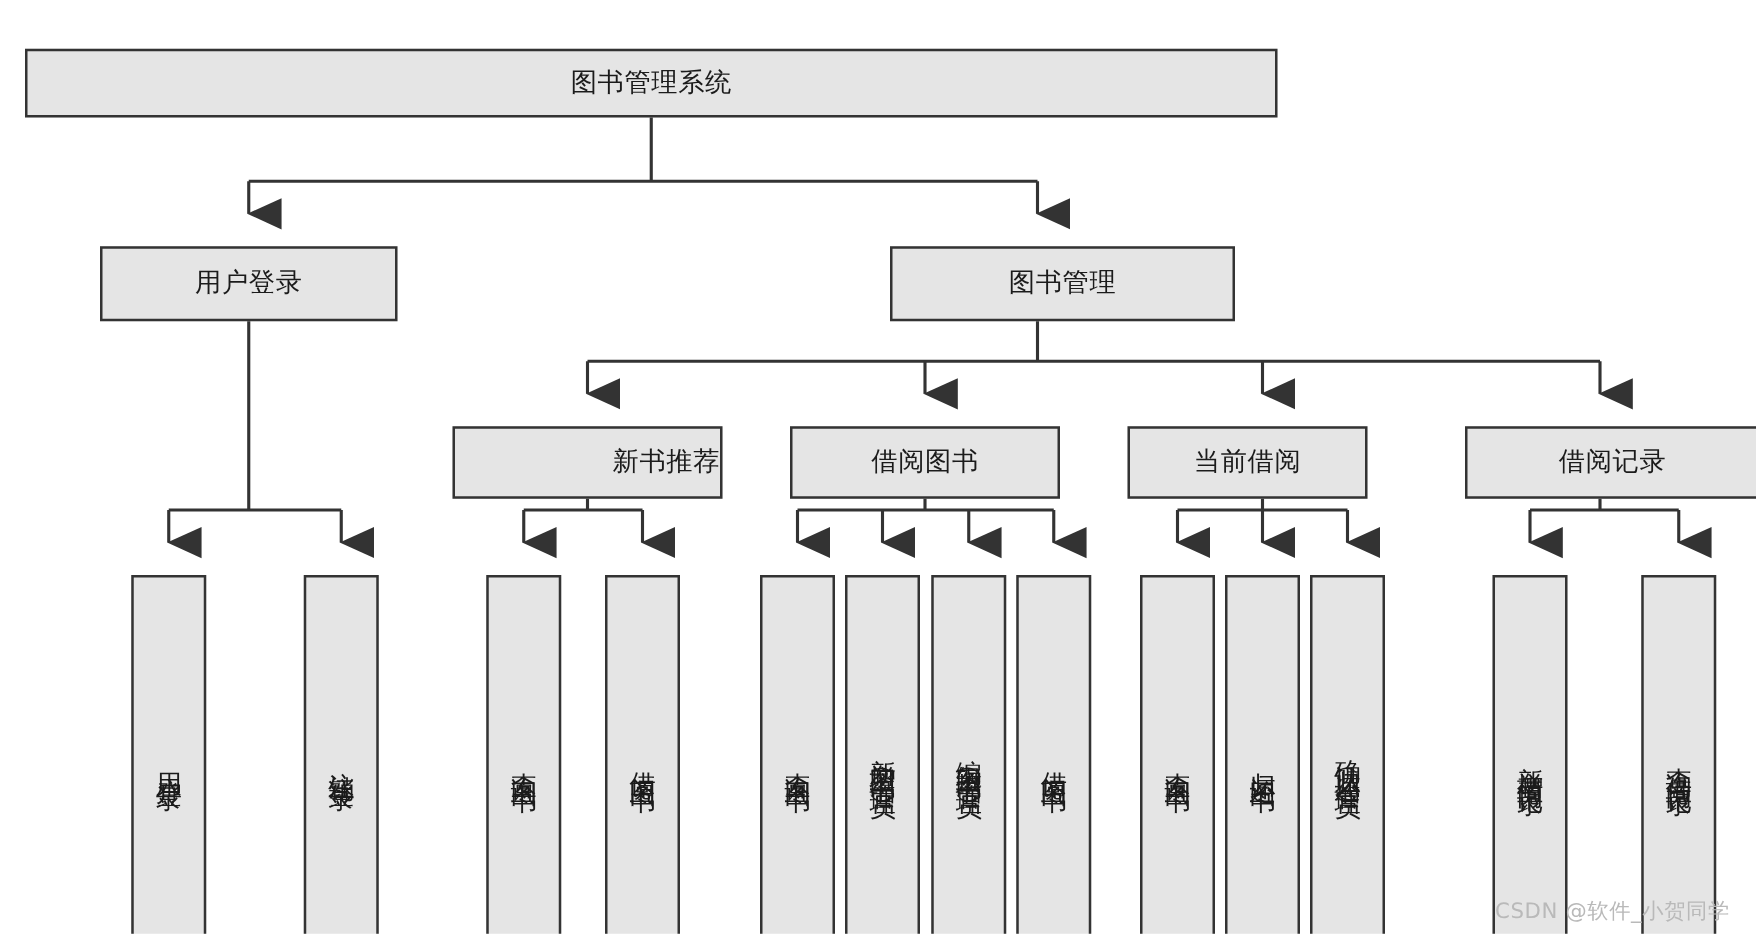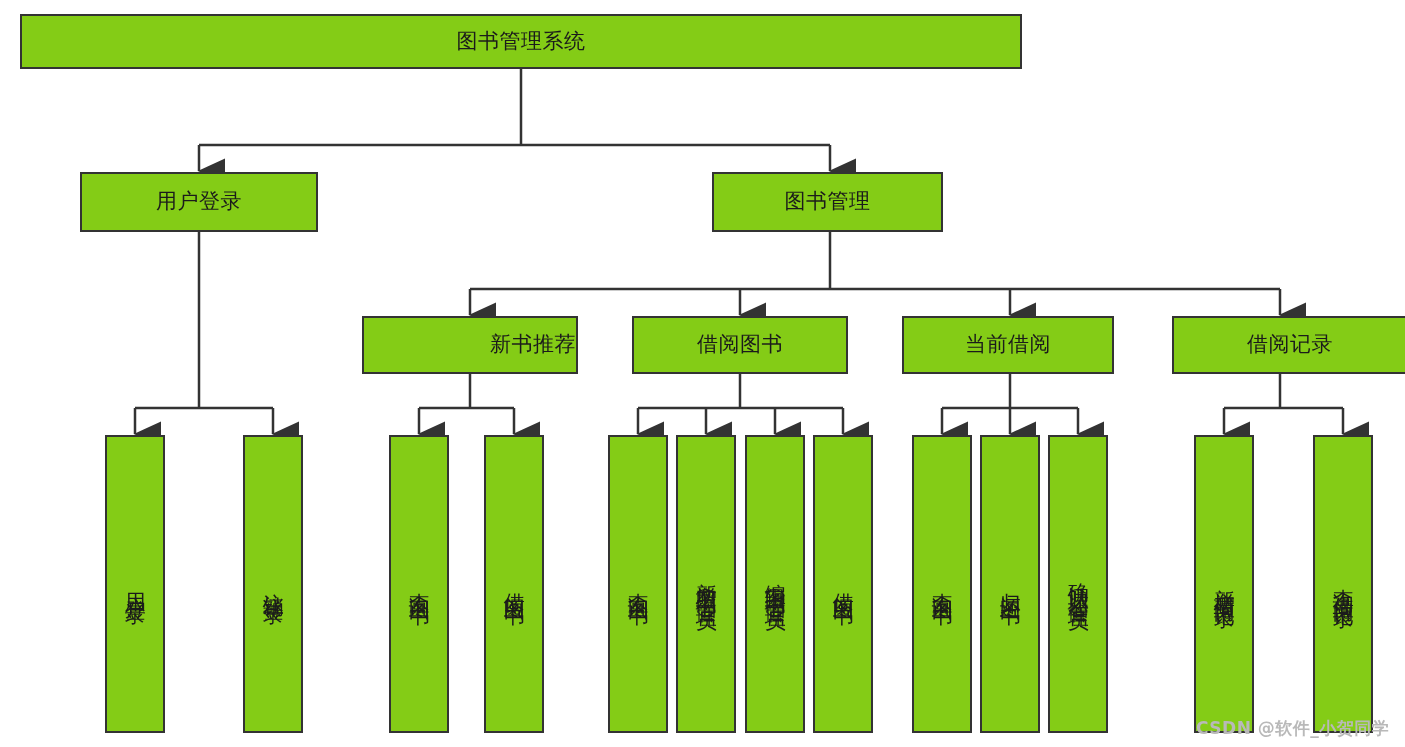--- a/index.html
+++ b/index.html
@@ -23,26 +23,27 @@
   svg.edges {
     position: absolute;
     left: 0; top: 0;
     width: 1405px;
     height: 747px;
     pointer-events: none;
   }
   .node {
     position: absolute;
     box-sizing: border-box;
-    background: #84cc16;
+    background: #e5e5e5;
     border: 2.5px solid #333333;
     display: flex;
     align-items: center;
     justify-content: center;
     color: #1b1b1b;
+    margin-top: 25px;
   }
   .node-label {
     display: block;
     text-align: center;
     letter-spacing: 0.5px;
   }
   .node.horizontal .node-label {
     font-size: 21px;
     line-height: 1.2;
     white-space: nowrap;
@@ -59,21 +60,20 @@
     letter-spacing: 4px;
     white-space: nowrap;
   }
   .watermark {
     position: absolute;
     color: #b9b9b9;
     font-size: 17px;
     white-space: nowrap;
     letter-spacing: 0.5px;
     user-select: none;
-    font-weight: bold;
   }
 </style>
 </head>
 <body>
 
 <div id="diagram-root">
 
   <svg class="edges" viewBox="0 0 1405 747">
     <defs>
       <marker id="arrow" viewBox="0 0 12 12" refX="6" refY="10.5" markerWidth="12" markerHeight="12" orient="auto-start-reverse">
@@ -117,30 +117,30 @@
       </g>
   </svg>
 
   <div id="node-layer">
       <div class="node horizontal" style="left: 20px; top: 14px; width: 1002px; height: 55px; border-color: rgb(51, 51, 51); color: rgb(27, 27, 27);">
         <span class="node-label">图书管理系统</span>
       </div>
       <div class="node horizontal" style="left: 80px; top: 172px; width: 238px; height: 60px; border-color: rgb(51, 51, 51); color: rgb(27, 27, 27);">
         <span class="node-label">用户登录</span>
       </div>
-      <div class="node horizontal" style="left: 712px; top: 172px; width: 231px; height: 60px; border-color: rgb(51, 51, 51); color: rgb(27, 27, 27);">
+      <div class="node horizontal" style="left: 712px; top: 172px; width: 276px; height: 60px; border-color: rgb(51, 51, 51); color: rgb(27, 27, 27);">
         <span class="node-label">图书管理</span>
       </div>
       <div class="node horizontal" style="left: 362px; top: 316px; width: 216px; height: 58px; border-color: rgb(51, 51, 51); color: rgb(27, 27, 27); justify-content: flex-end;">
         <span class="node-label">新书推荐</span>
       </div>
       <div class="node horizontal" style="left: 632px; top: 316px; width: 216px; height: 58px; border-color: rgb(51, 51, 51); color: rgb(27, 27, 27);">
         <span class="node-label">借阅图书</span>
       </div>
-      <div class="node horizontal" style="left: 902px; top: 316px; width: 212px; height: 58px; border-color: rgb(51, 51, 51); color: rgb(27, 27, 27);">
+      <div class="node horizontal" style="left: 902px; top: 316px; width: 192px; height: 58px; border-color: rgb(51, 51, 51); color: rgb(27, 27, 27);">
         <span class="node-label">当前借阅</span>
       </div>
       <div class="node horizontal" style="left: 1172px; top: 316px; width: 236px; height: 58px; border-color: rgb(51, 51, 51); color: rgb(27, 27, 27);">
         <span class="node-label">借阅记录</span>
       </div>
       <div class="node vertical" style="left: 105px; top: 435px; width: 60px; height: 298px; border-color: rgb(51, 51, 51); color: rgb(27, 27, 27);">
         <span class="node-label">用户登录</span>
       </div>
       <div class="node vertical" style="left: 243px; top: 435px; width: 60px; height: 298px; border-color: rgb(51, 51, 51); color: rgb(27, 27, 27);">
         <span class="node-label">注销登录</span>

